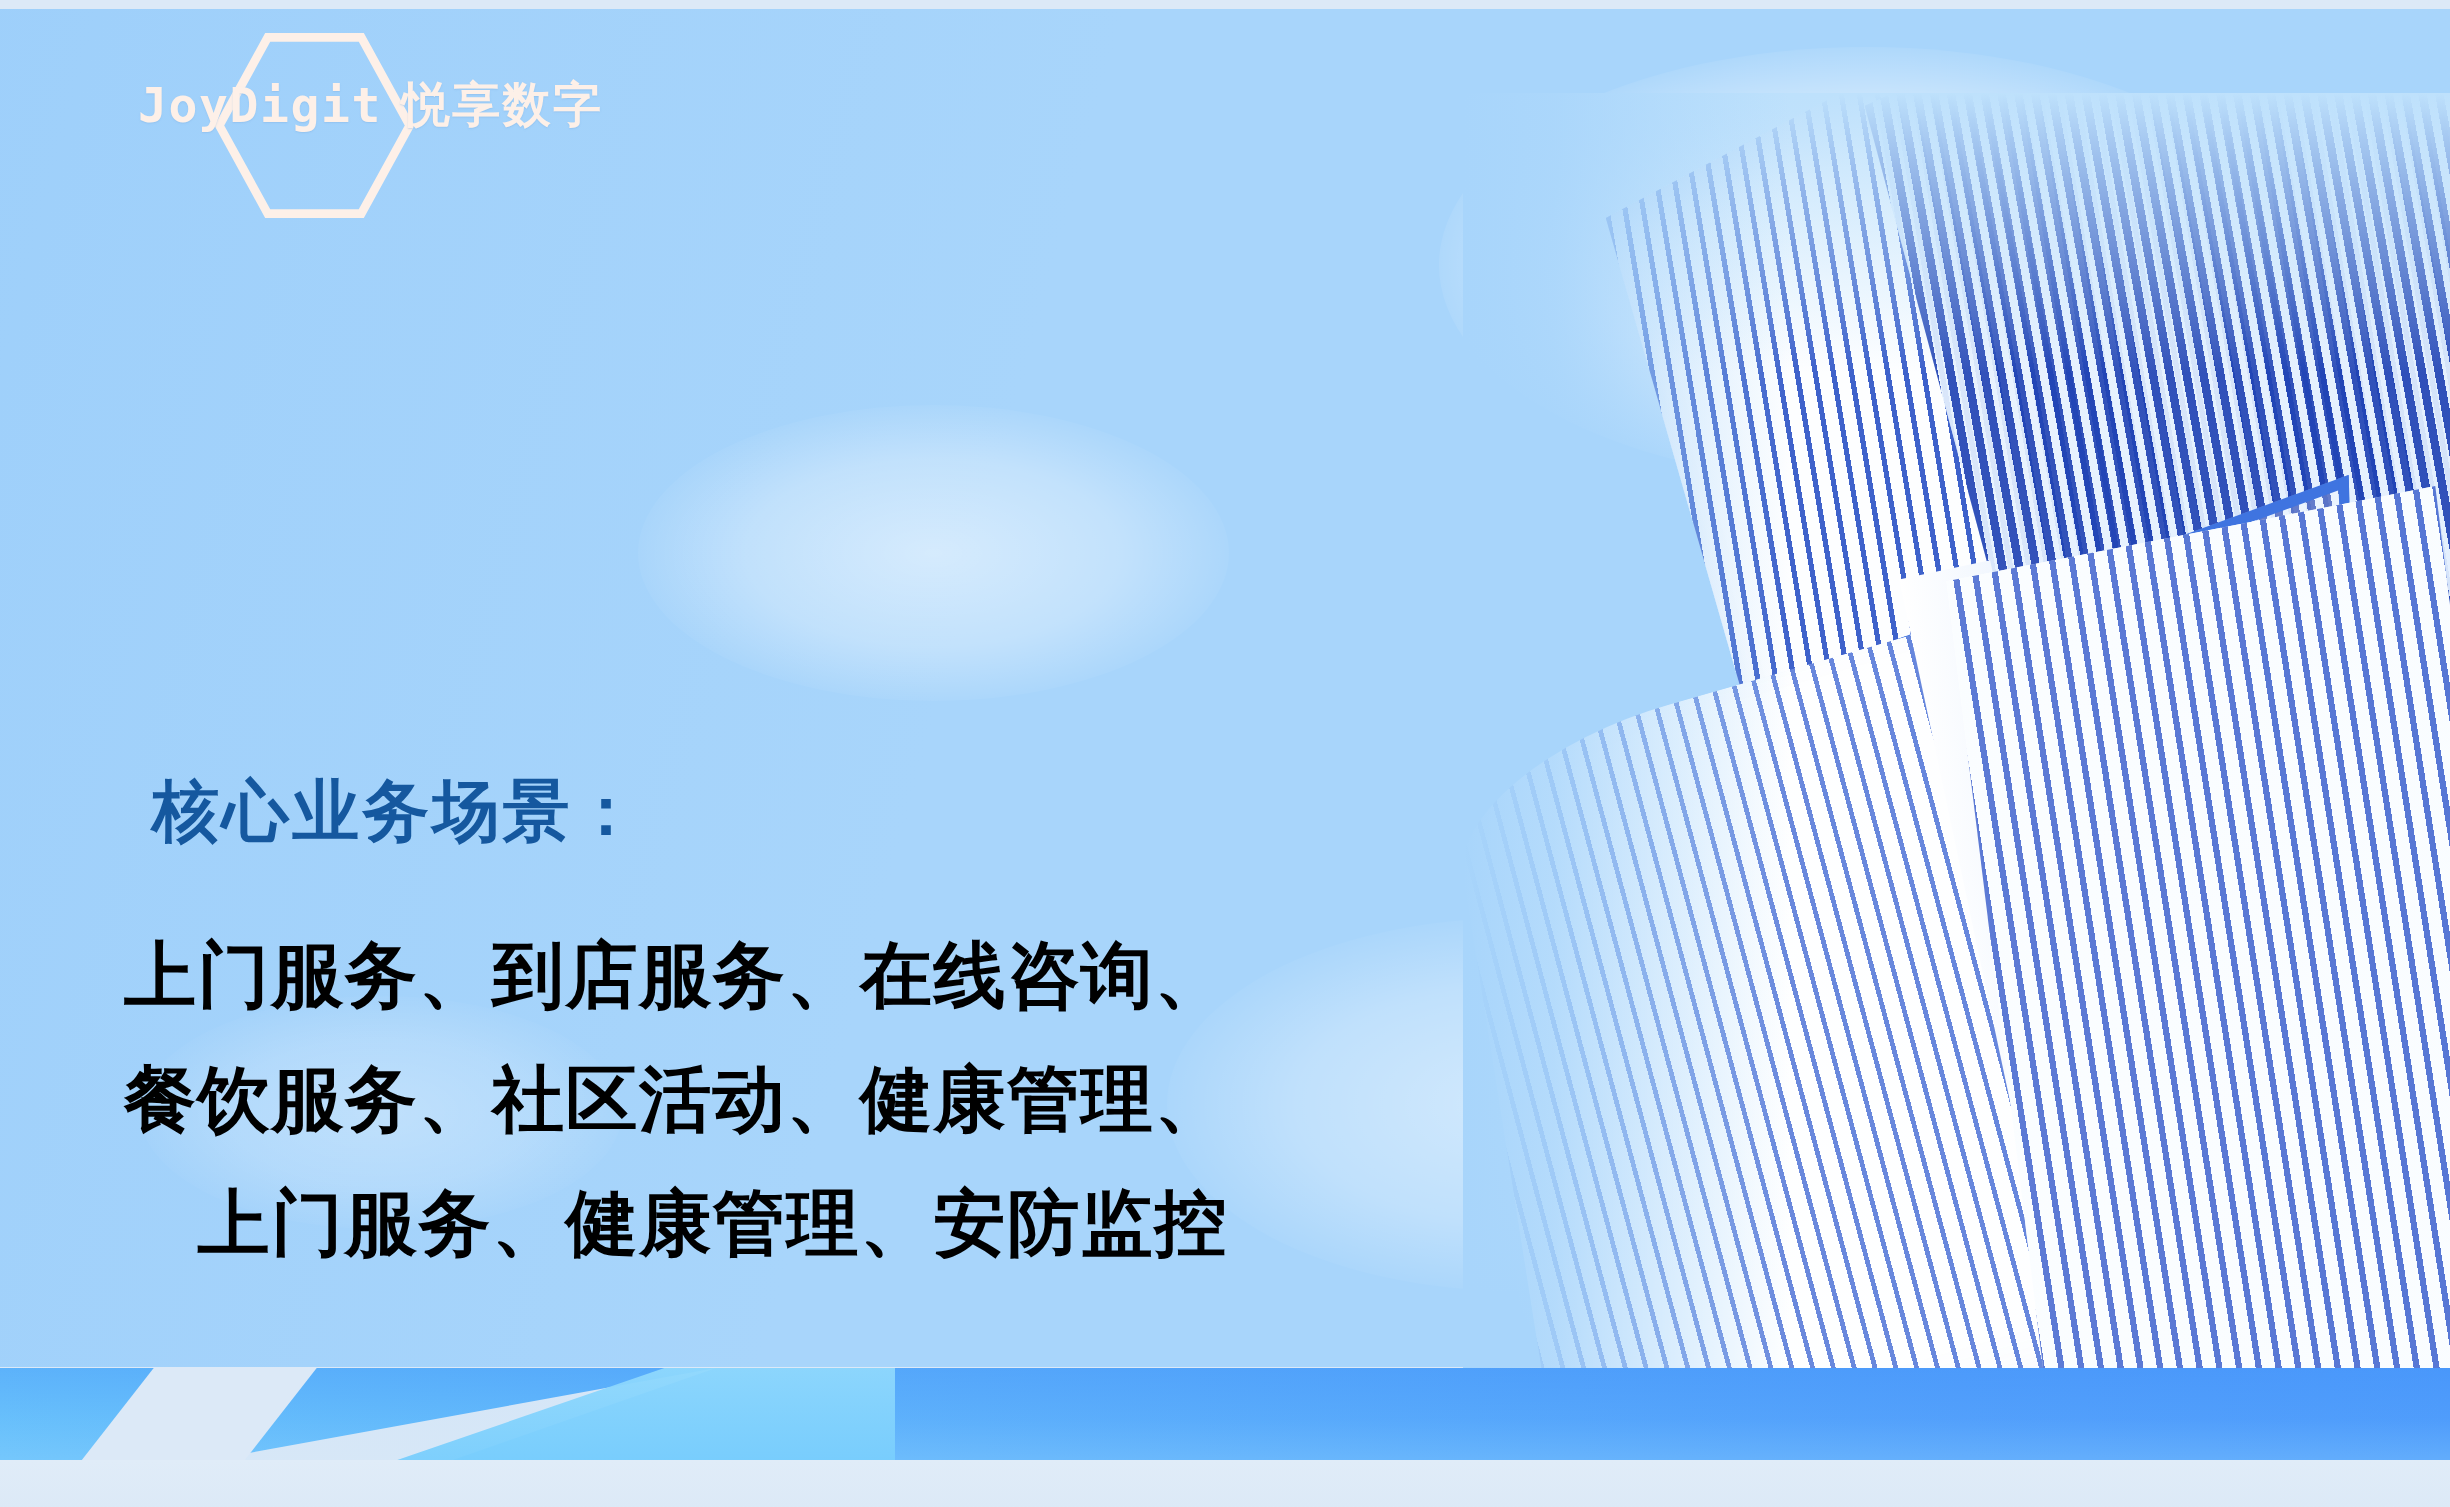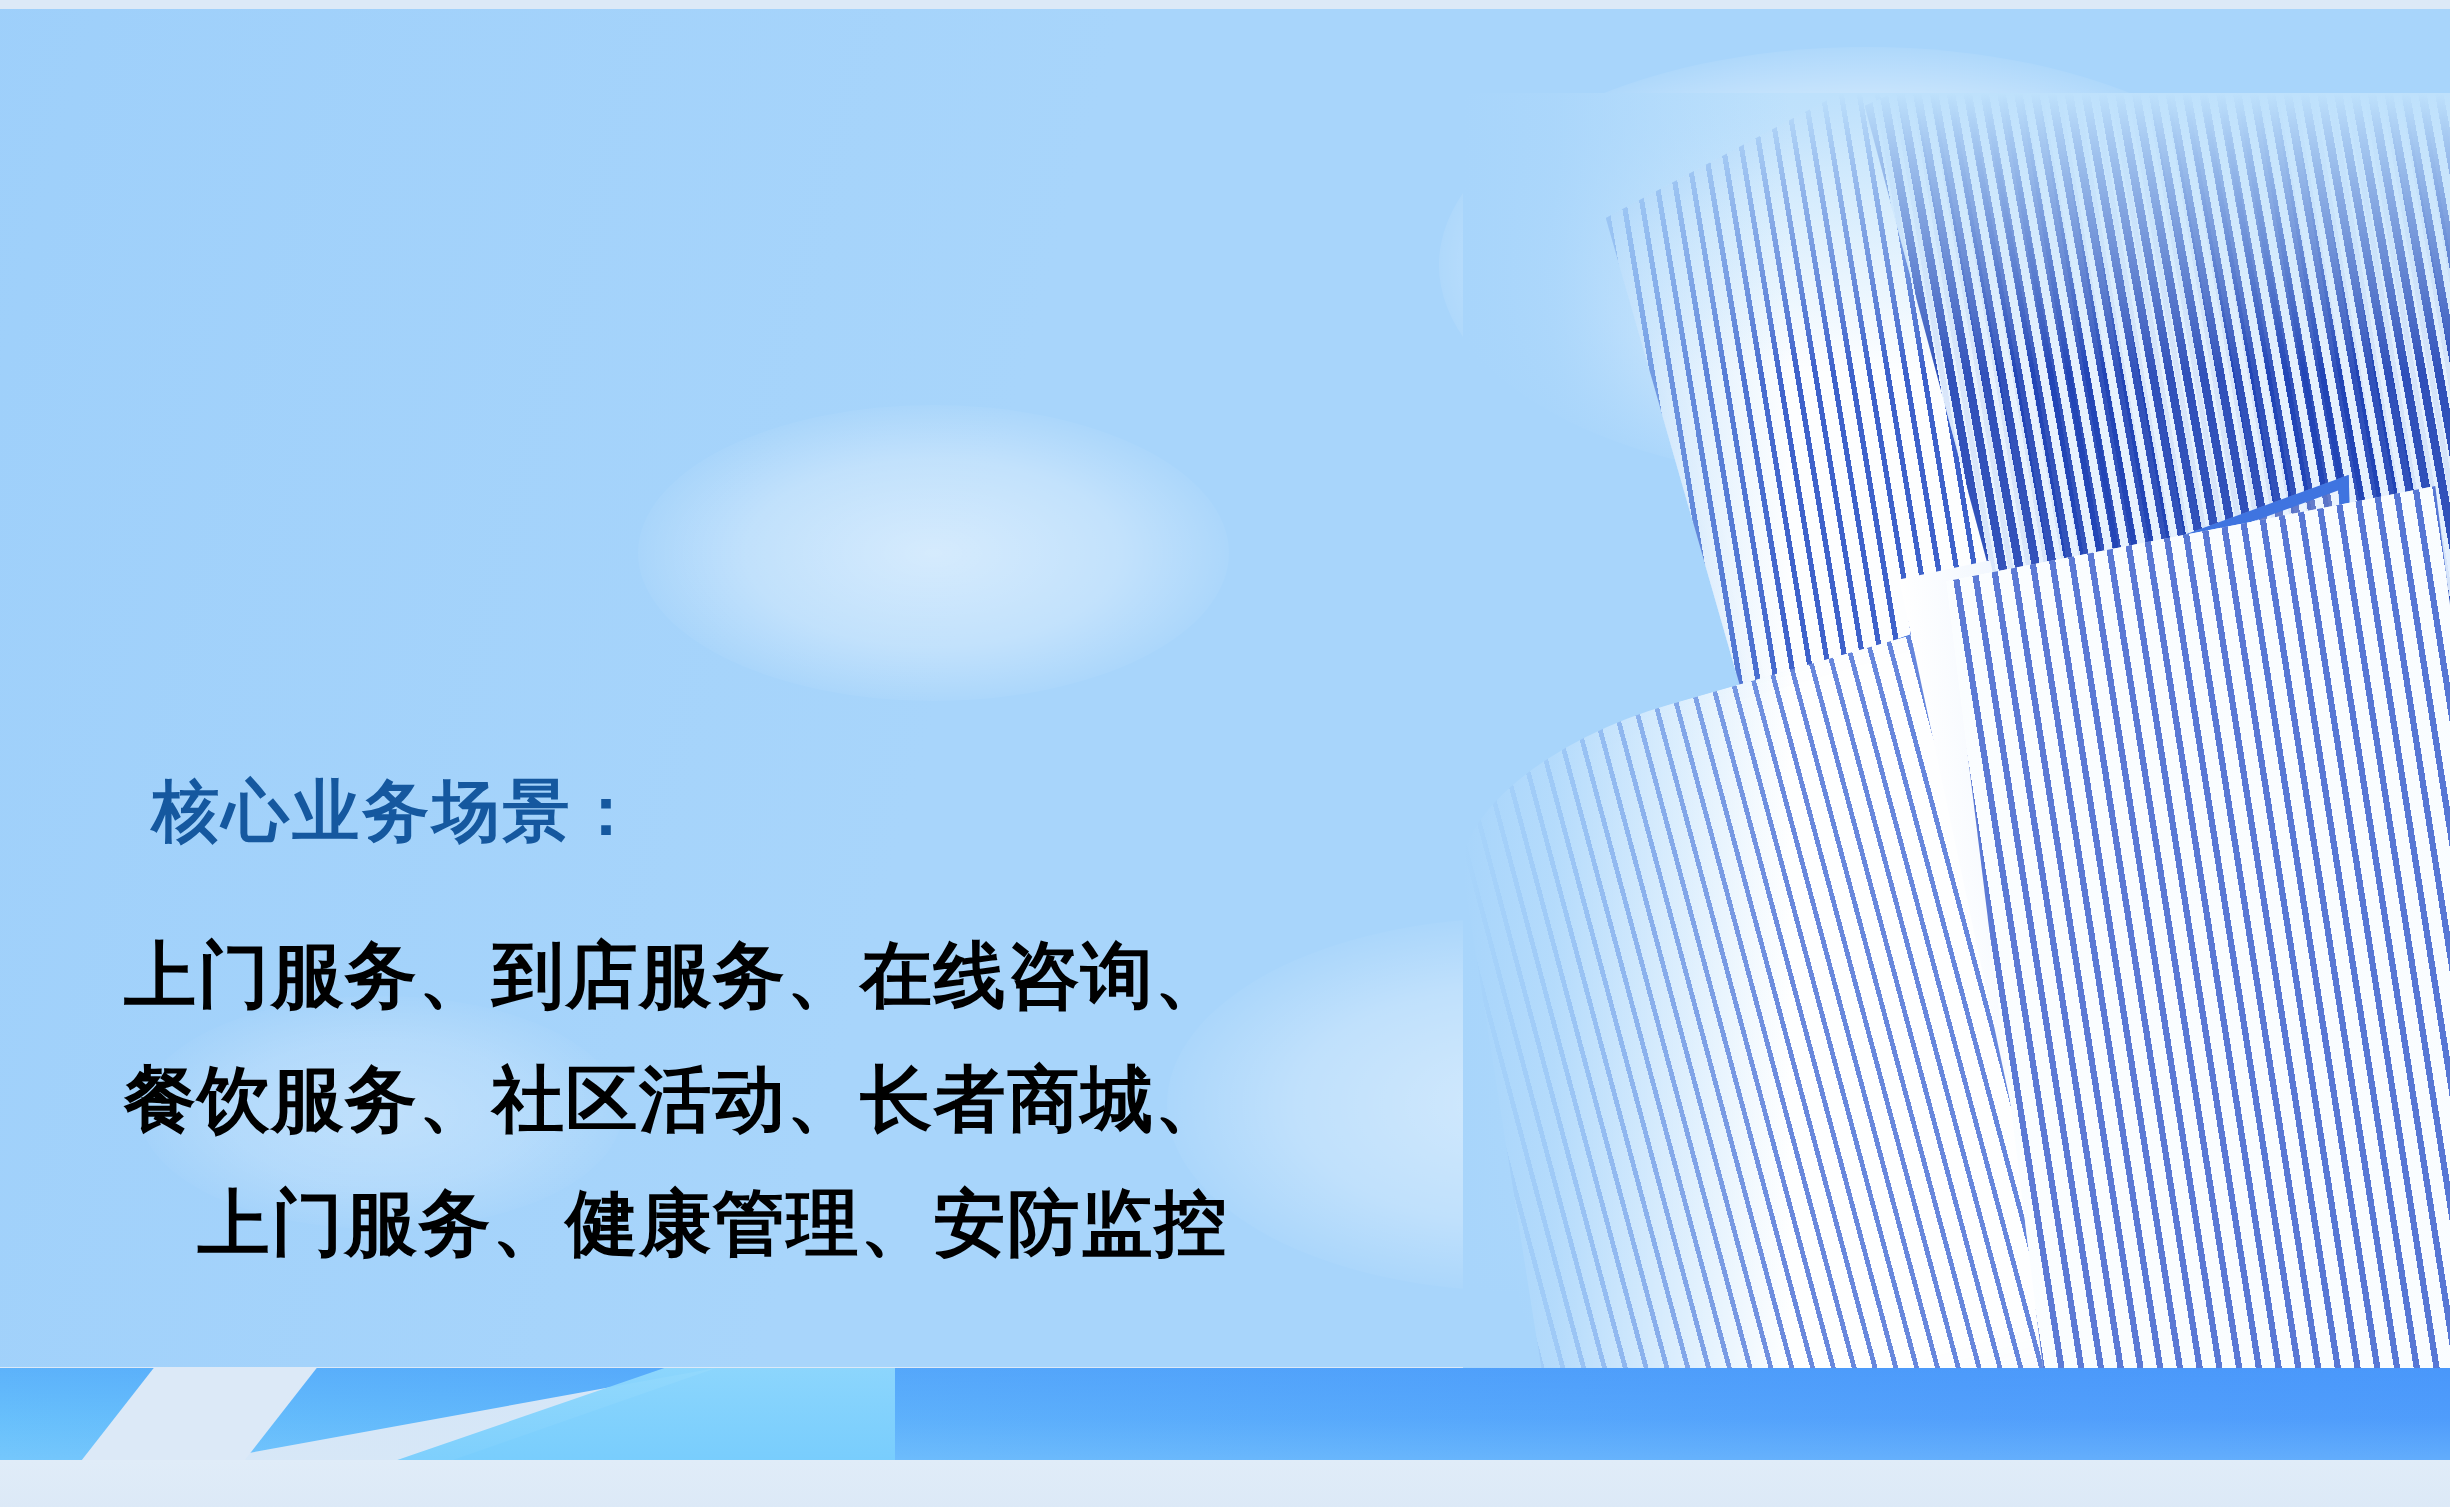--- a/index.html
+++ b/index.html
@@ -277,27 +277,36 @@
     <div class="crown-bars"></div>
     <div class="tower tower-b"></div>
     <div class="tower-edge"></div>
     <div class="tower tower-b-right"></div>
     <div class="bldg-fade-top"></div>
     <div class="bldg-fade-left"></div>
   </div>
 
   <div class="top-strip"></div>
 
+  <div class="logo">
+    <div class="logo-hex">
+      <svg width="209" height="195" viewBox="0 0 268 250" fill="none" aria-hidden="true">
+        <path d="M74 12 L194 12 L256 125 L194 238 L74 238 L12 125 Z" stroke="#fdf0e8" stroke-width="11" fill="none" stroke-linejoin="miter"></path>
+      </svg>
+    </div>
+    <span class="logo-word">JoyDigit</span>
+    <span class="logo-cn">悦享数字</span>
+  </div>
 
 
   <div class="core-label">核心业务场景：</div>
 
   <div class="scenario-list">
     <div class="scenario-line">上门服务、到店服务、在线咨询、</div>
-    <div class="scenario-line">餐饮服务、社区活动、长者商城、</div>
+    <div class="scenario-line">餐饮服务、社区活动、健康管理、</div>
     <div class="scenario-line">上门服务、健康管理、安防监控</div>
   </div>
 
   <div class="band">
     <div class="band-fill"></div>
     <div class="band-tri"></div>
     <div class="band-light"></div>
     <div class="band-slash"></div>
   </div>
   <div class="band-foot"></div>

